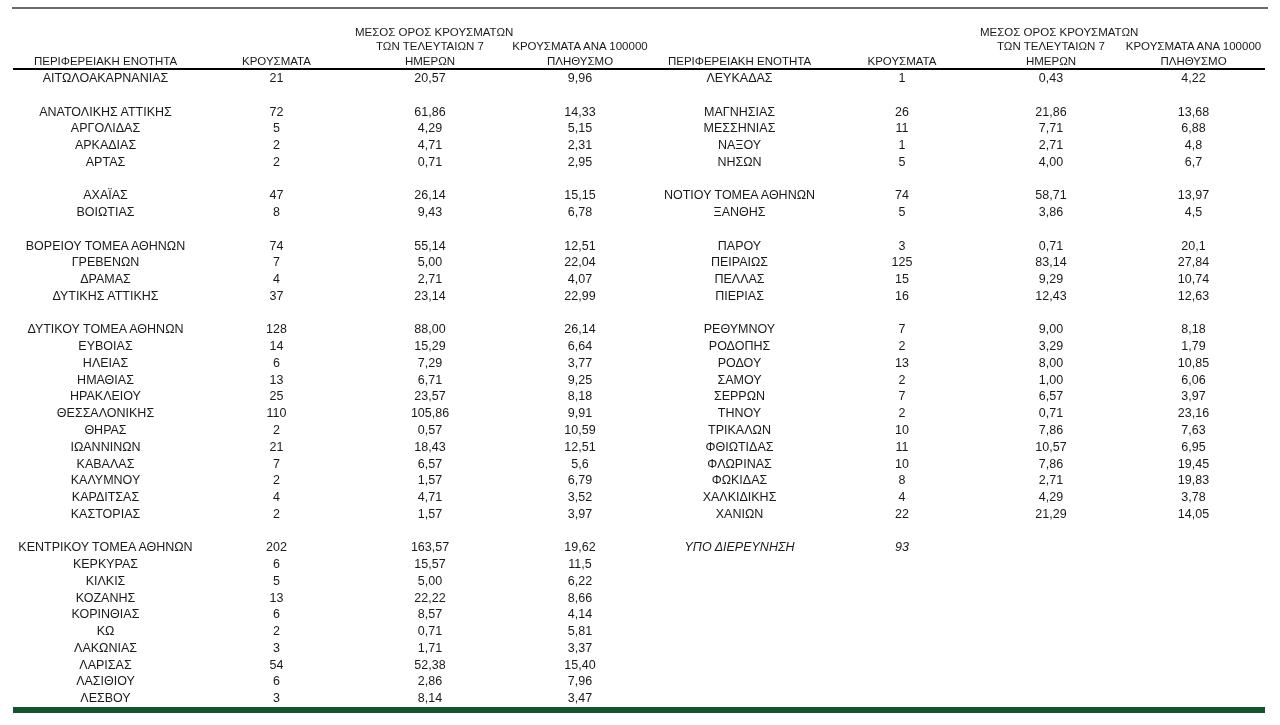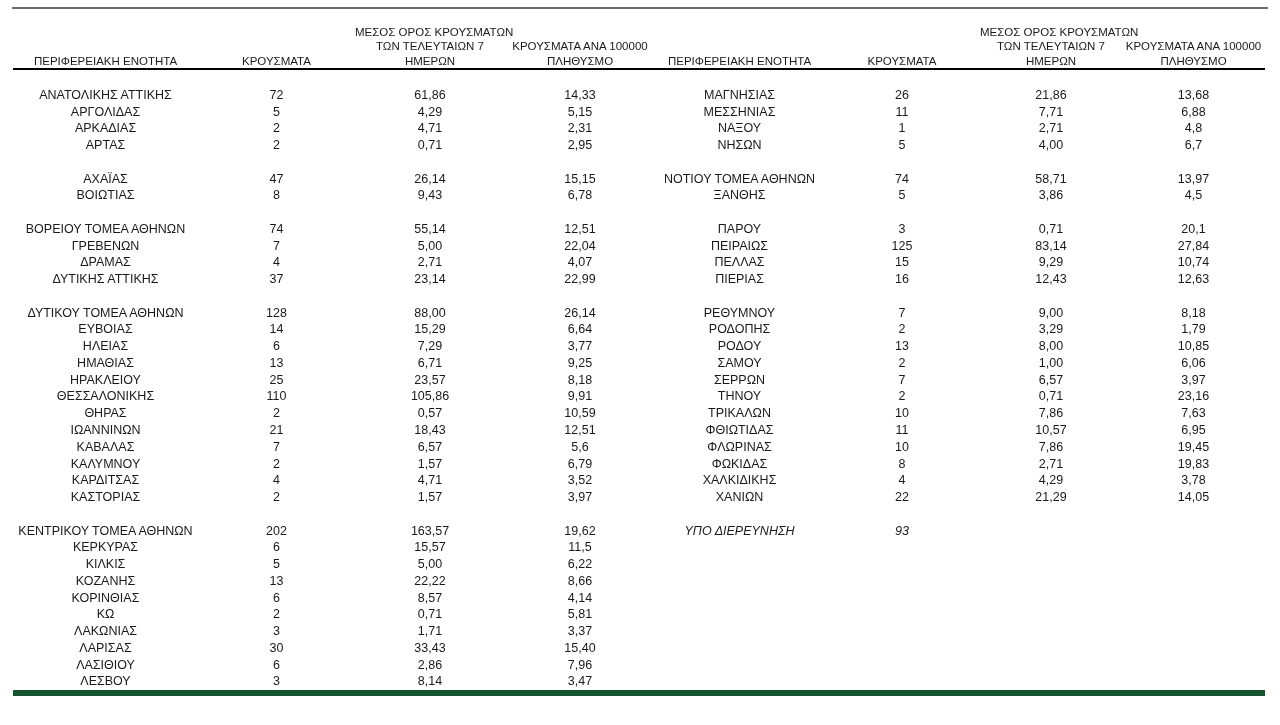--- a/index.html
+++ b/index.html
@@ -67,20 +67,30 @@
       <th>ΗΜΕΡΩΝ</th>
       <th>ΠΛΗΘΥΣΜΟ</th>
       <th>ΠΕΡΙΦΕΡΕΙΑΚΗ ΕΝΟΤΗΤΑ</th>
       <th>ΚΡΟΥΣΜΑΤΑ</th>
       <th>ΗΜΕΡΩΝ</th>
       <th>ΠΛΗΘΥΣΜΟ</th>
     </tr>
   </thead>
   <tbody>
       <tr>
+        <td>ΑΙΤΩΛΟΑΚΑΡΝΑΝΙΑΣ</td>
+        <td>21</td>
+        <td>20,57</td>
+        <td>9,96</td>
+        <td>ΛΕΥΚΑΔΑΣ</td>
+        <td>1</td>
+        <td>0,43</td>
+        <td>4,22</td>
+      </tr>
+      <tr>
         <td></td>
         <td></td>
         <td></td>
         <td></td>
         <td></td>
         <td></td>
         <td></td>
         <td></td>
       </tr>
       <tr>
@@ -408,22 +418,22 @@
         <td>3</td>
         <td>1,71</td>
         <td>3,37</td>
         <td></td>
         <td></td>
         <td></td>
         <td></td>
       </tr>
       <tr>
         <td>ΛΑΡΙΣΑΣ</td>
-        <td>30</td>
-        <td>33,43</td>
+        <td>54</td>
+        <td>52,38</td>
         <td>15,40</td>
         <td></td>
         <td></td>
         <td></td>
         <td></td>
       </tr>
       <tr>
         <td>ΛΑΣΙΘΙΟΥ</td>
         <td>6</td>
         <td>2,86</td>

